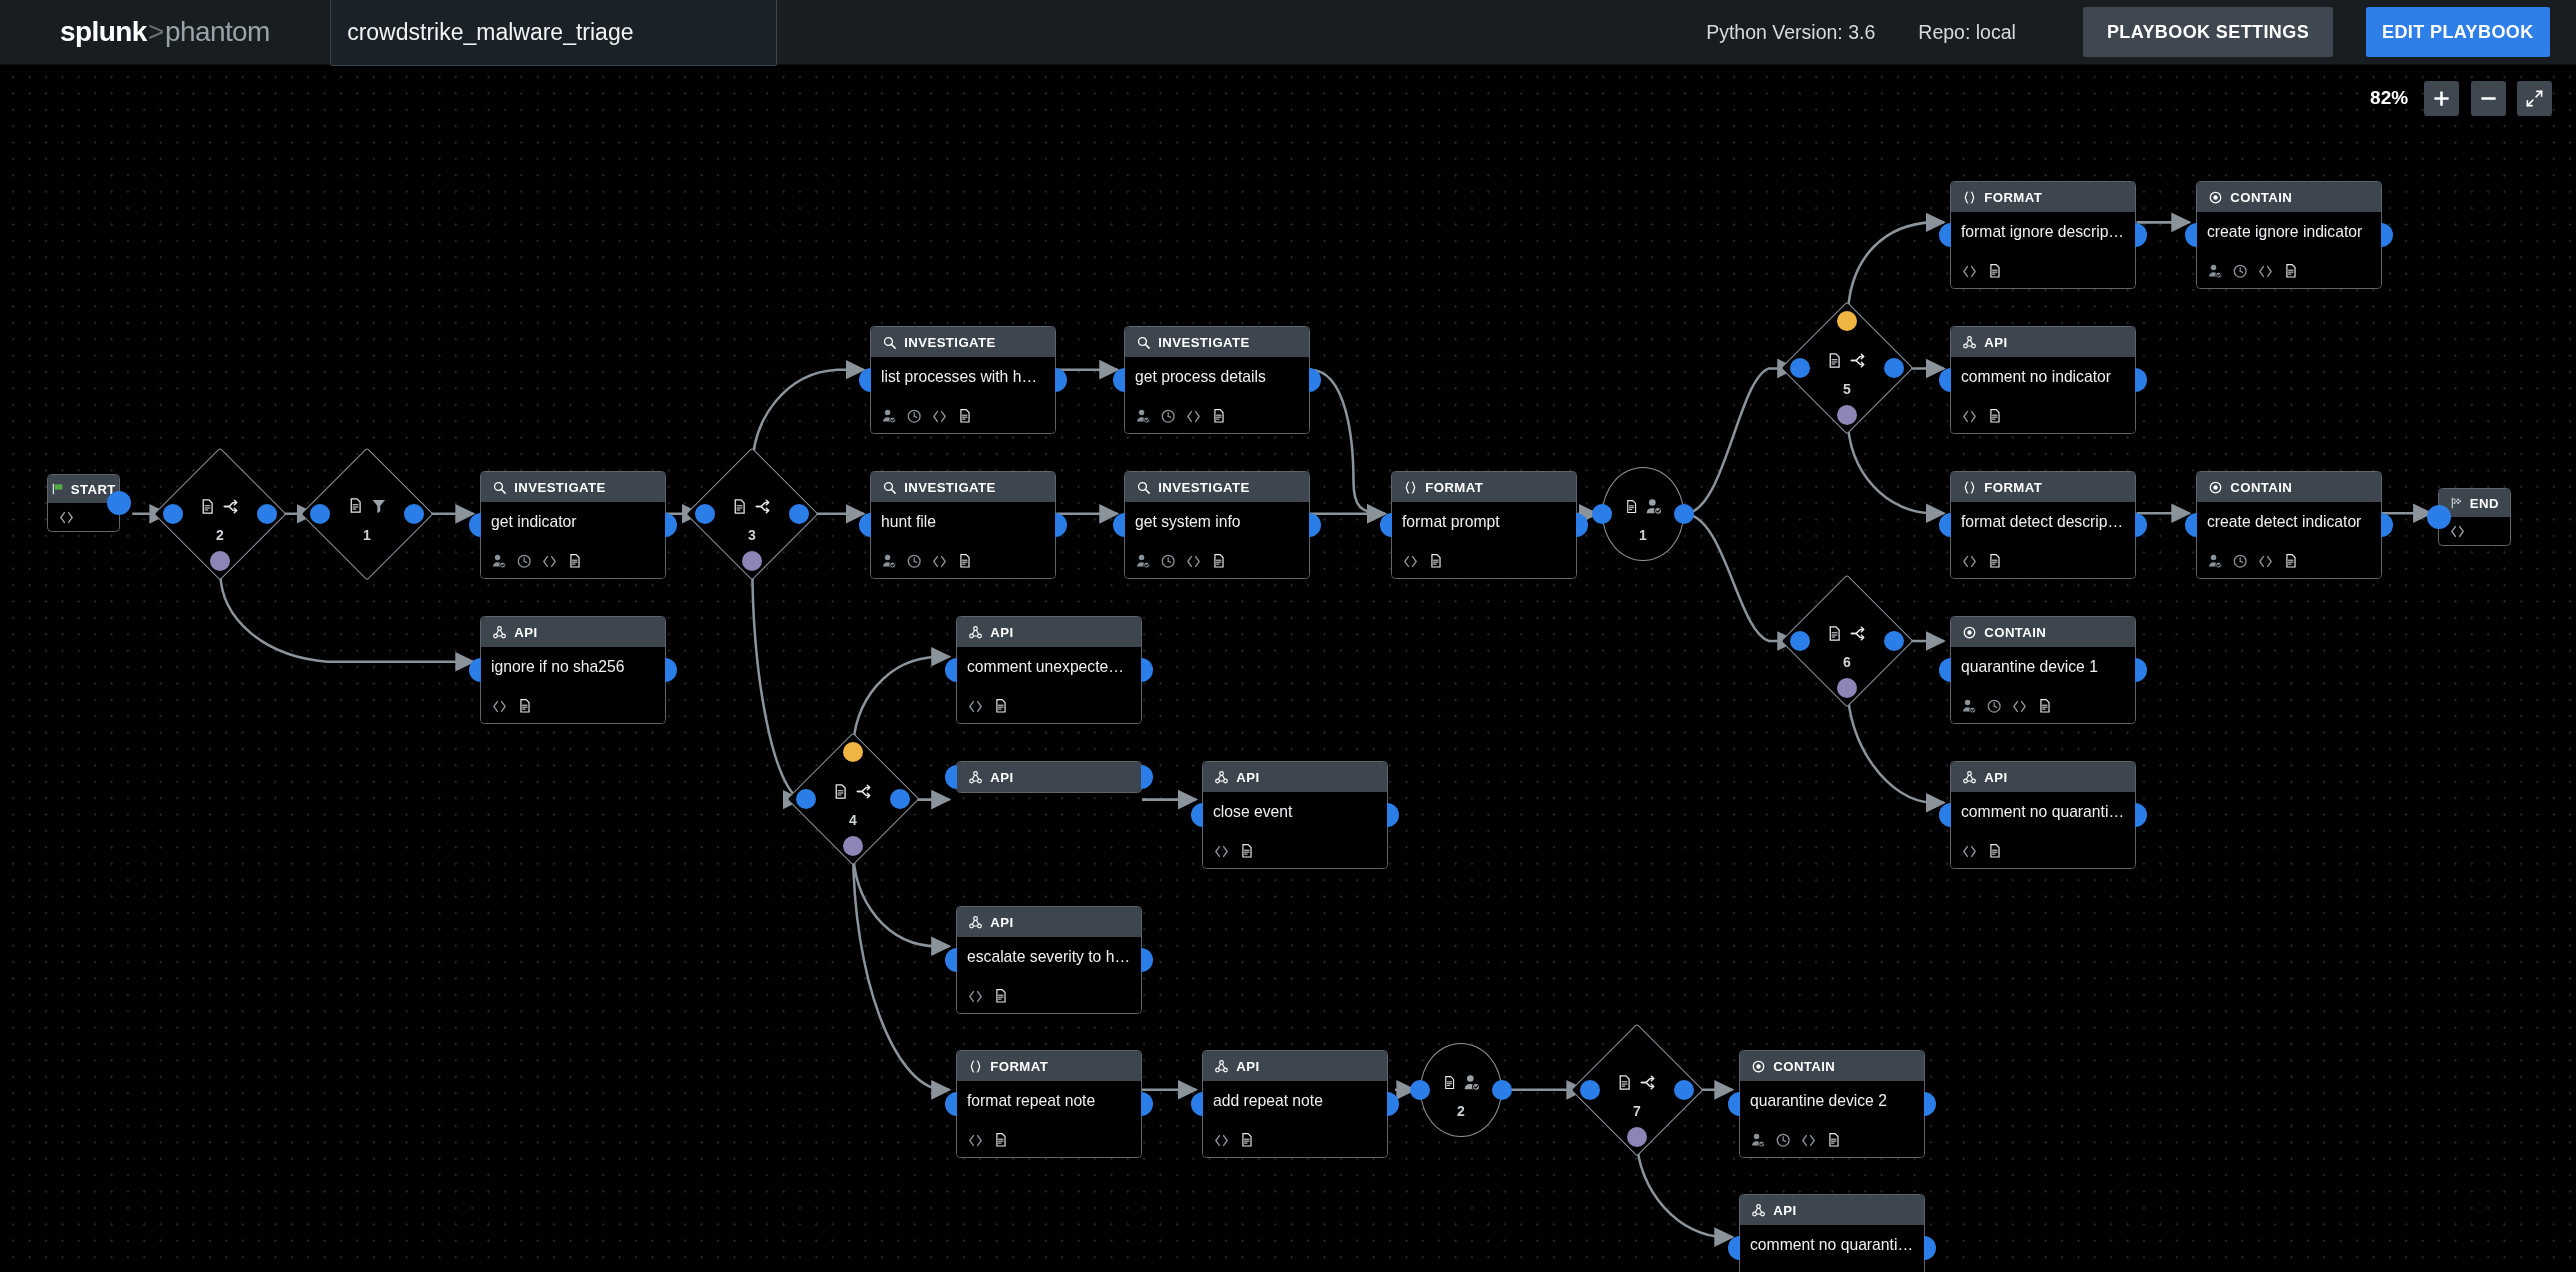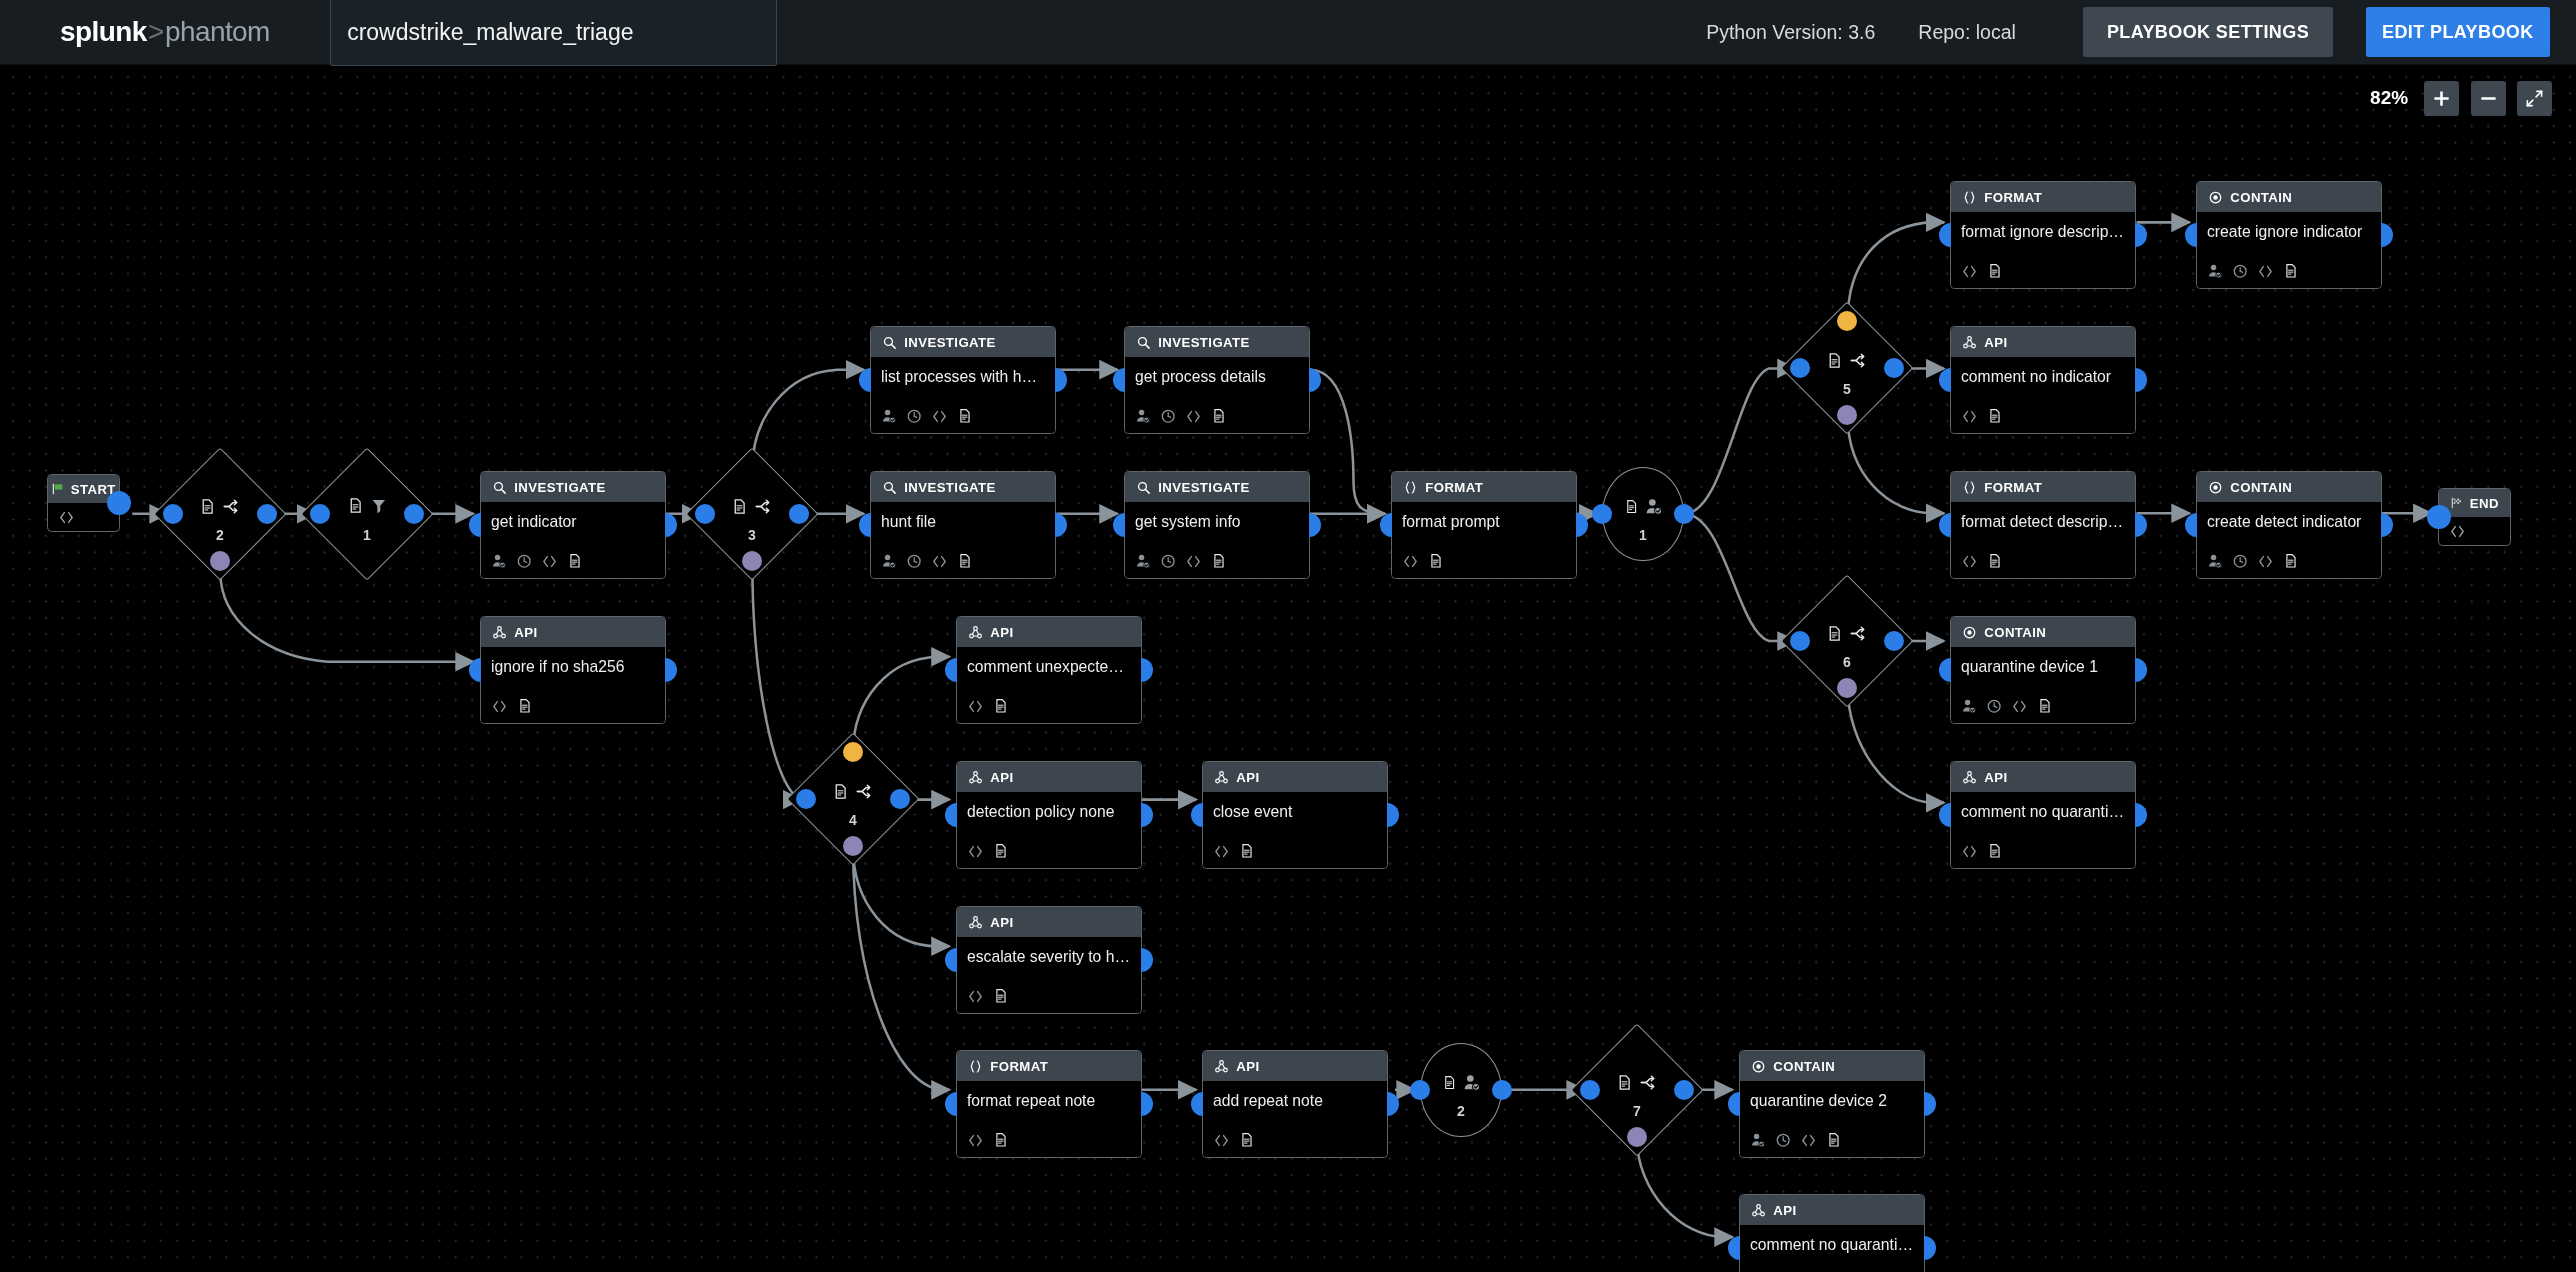--- a/index.html
+++ b/index.html
@@ -911,39 +911,20 @@
      <circle cx="5.6" cy="17.6" r="2.9" fill="none" stroke="#fff" stroke-width="1.9"></circle>
      <circle cx="18.4" cy="17.6" r="2.9" fill="none" stroke="#fff" stroke-width="1.9"></circle>
      <g stroke="#fff" stroke-width="1.7">
               <path d="M10.6 8.2 L7 14.9"></path>
               <path d="M13.4 8.2 L17 14.9"></path>
               <path d="M8.5 17.6 h7"></path>
             </g>
           </svg>
        <span class="hd-label">API</span>
      </div>
-     <div class="node-body">
-       <div class="node-title">detection policy none</div>
-       <div class="node-foot">
-            <svg class="fi" width="17" height="17" viewBox="0 0 24 24">
-              <g stroke="#8b939a" stroke-width="1.9" fill="none" stroke-linecap="round" stroke-linejoin="round">
-       <path d="M9 5 L4 12 L9 19"></path>
-                <path d="M15 5 L20 12 L15 19"></path>
-              </g>
-            </svg>
-            <svg class="fi" width="15.7" height="15.7" viewBox="0 0 24 24">
-              <path d="M6 2.6 h8 l4.4 4.4 v14.4 h-12.4 z" fill="none" stroke="#e6eaec" stroke-width="1.8"></path>
-     <g stroke="#e6eaec" stroke-width="1.5" stroke-linecap="round">
-                <path d="M8.4 11 h7"></path>
-                <path d="M8.4 14 h7"></path>
-                <path d="M8.4 17 h4"></path>
-              </g>
-            </svg>
-          </div>
-     </div>
       </div>
       <div class="node" style="left: 1202px; top: 696px;">
         <div class="knob left"></div>
      <div class="knob right"></div>
      <div class="node-head">
        <svg class="fi" width="15" height="15" viewBox="0 0 24 24">
             <circle cx="12" cy="5.6" r="2.9" fill="none" stroke="#fff" stroke-width="1.9"></circle>
      <circle cx="5.6" cy="17.6" r="2.9" fill="none" stroke="#fff" stroke-width="1.9"></circle>
      <circle cx="18.4" cy="17.6" r="2.9" fill="none" stroke="#fff" stroke-width="1.9"></circle>
      <g stroke="#fff" stroke-width="1.7">

